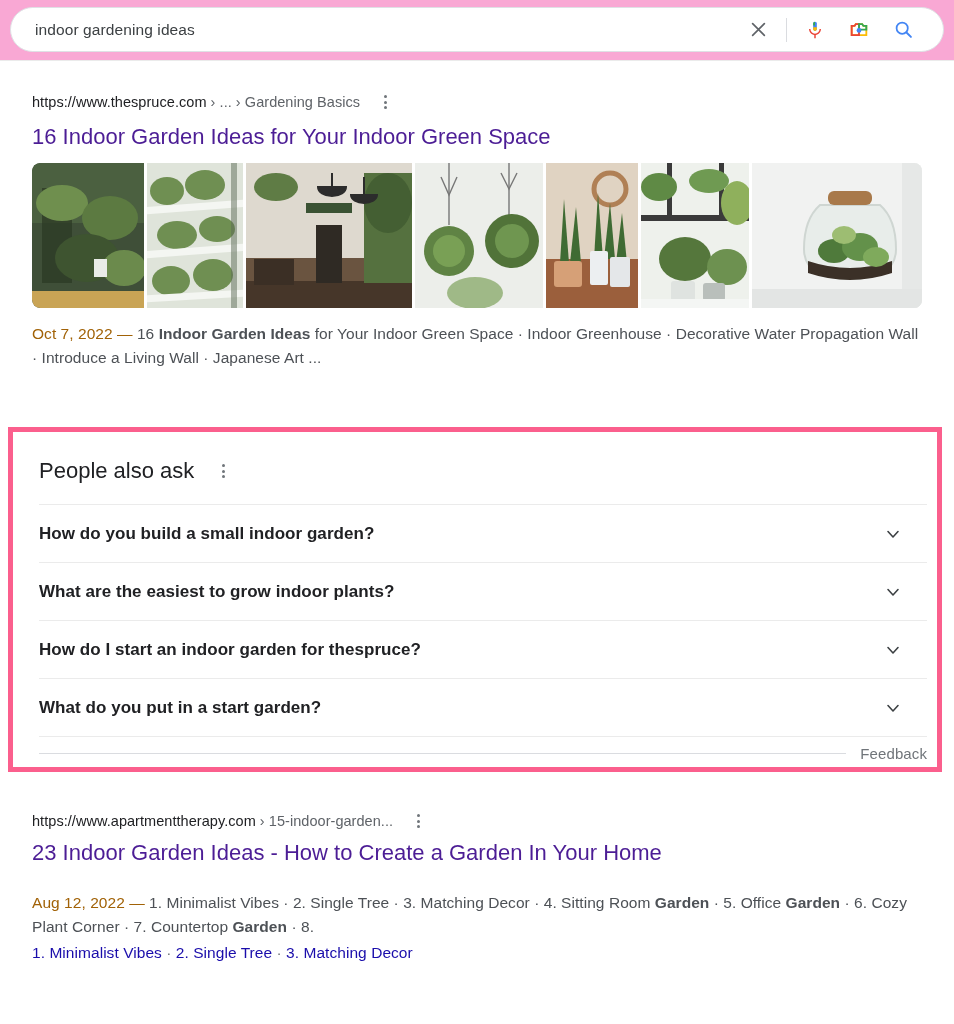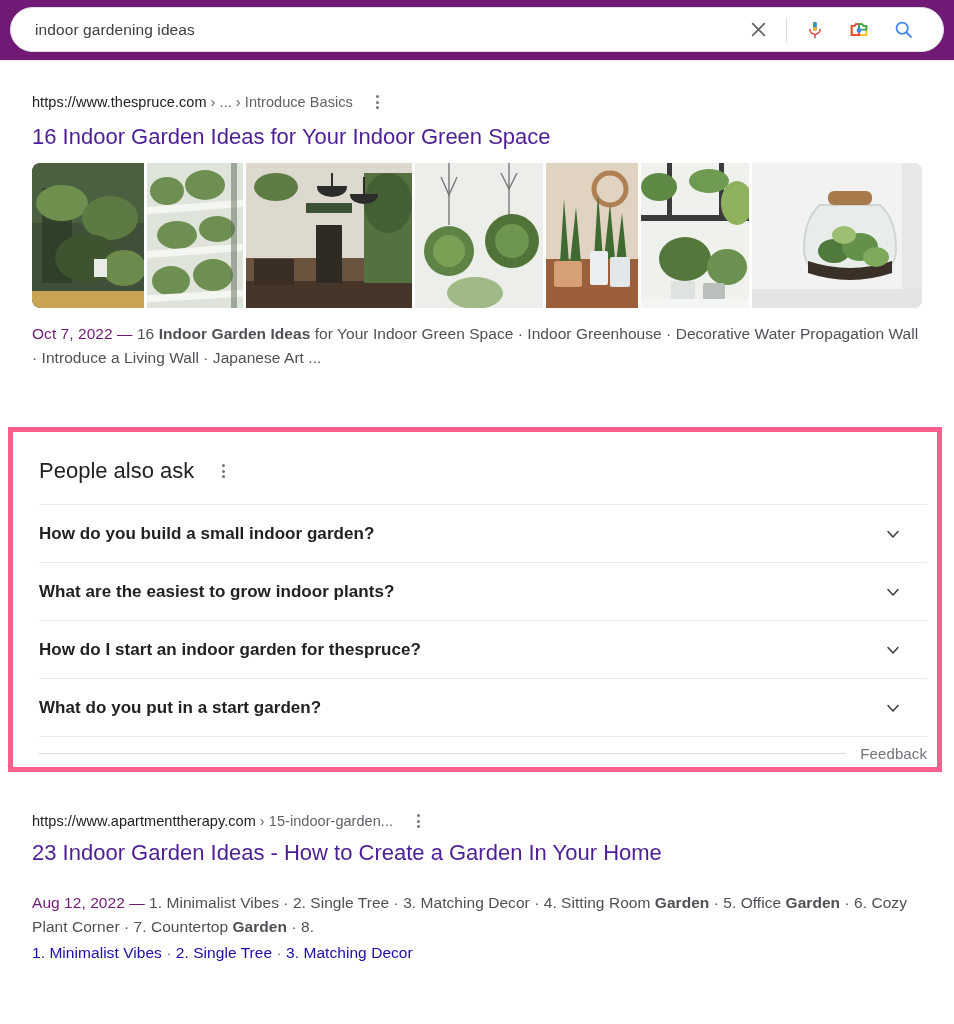--- a/index.html
+++ b/index.html
@@ -17,21 +17,21 @@
     background: #ffffff;
     overflow: hidden;
   }
 
   
   .searchbar-wrap {
     position: absolute;
     left: 0; top: 0;
     width: 954px;
     height: 61px;
-    background: #701a75;
+    background: #f9a8d4;
     border-bottom: 1px solid #ebebeb;
   }
   .searchbar {
     position: absolute;
     left: 10px;
     top: 7px;
     width: 934px;
     height: 45px;
     border: 1px solid #dfe1e5;
     border-radius: 24px;
@@ -120,21 +120,21 @@
     font-weight: 400;
     white-space: nowrap;
   }
   .snippet {
     font-size: 15.5px;
     line-height: 23.5px;
     color: #4d5156;
     max-width: 888px;
     letter-spacing: 0.05px;
   }
-  .snippet .date { color: #701a75; }
+  .snippet .date { color: #a16207; }
   .snippet b { color: #4d5156; font-weight: 700; }
   .sitelinks {
     font-size: 15.5px;
     line-height: 23px;
     color: #1a0dab;
     letter-spacing: 0.05px;
   }
   .sitelinks a { color: #1a0dab; text-decoration: none; }
   .sl-sep { color: #70757a; }
 
@@ -281,21 +281,21 @@
             <path d="M15.4 15.4 L20.5 20.5" stroke="#4285f4" stroke-width="2.2" stroke-linecap="round"></path>
           </svg>
         </div>
       </div>
     </div>
   </div>
 
   <div class="result" style="top:92px;">
     <div class="crumb-row">
       <div class="crumb">
-        <span>https://www.thespruce.com</span><span class="path"> › ... › Introduce Basics</span>
+        <span>https://www.thespruce.com</span><span class="path"> › ... › Gardening Basics</span>
       </div>
       <div class="kebab">
         <i></i>
           <i></i>
           <i></i>
       </div>
     </div>
 
     <a class="res-title" href="#" style="margin-top:11px;">16 Indoor Garden Ideas for Your Indoor Green Space</a>
 

